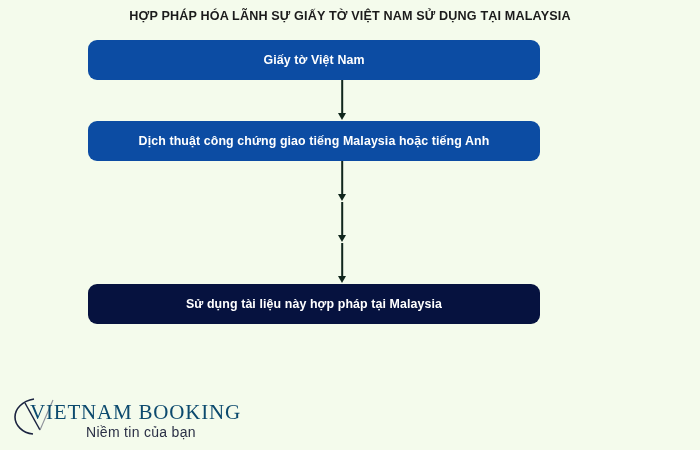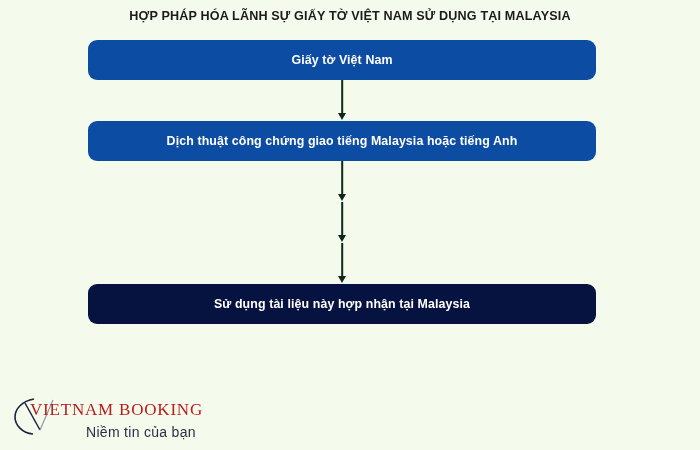--- a/index.html
+++ b/index.html
@@ -40,21 +40,21 @@
   
   .flow {
     position: absolute;
     top: 40px;
     left: 88px;
     width: 508px;
   }
 
   .node {
     position: relative;
-    width: 508px;
+    width: 452px;
     height: 40px;
     border-radius: 9px;
     display: flex;
     align-items: center;
     justify-content: center;
     box-sizing: border-box;
     padding: 0 14px;
   }
   .node-label {
     font-size: 12.4px;
@@ -108,23 +108,23 @@
     left: 4px;
     top: 2px;
     width: 46px;
     height: 40px;
   }
   .logo-wordmark {
     position: absolute;
     left: 22px;
     top: 6px;
     font-family: "Liberation Serif", serif;
-    font-size: 17px;
+    font-size: 21px;
     letter-spacing: 0.8px;
-    color: #b91c1c;
+    color: #0c4a6e;
     white-space: nowrap;
   }
   .logo-tagline {
     position: absolute;
     left: 78px;
     top: 30px;
     font-family: "Liberation Sans", sans-serif;
     font-size: 14px;
     letter-spacing: 0.3px;
     color: #2a2f45;
@@ -164,21 +164,21 @@
       <div class="head"></div>
     </div>
 
 
     <div class="connector">
       <div class="stem"></div>
       <div class="head"></div>
     </div>
 
     <div class="node terminal">
-      <span class="node-label">Sử dụng tài liệu này hợp nhận tại Malaysia</span>
+      <span class="node-label">Sử dụng tài liệu này hợp pháp tại Malaysia</span>
     </div>
 
   </div>
 
   <div class="logo">
     <svg class="logo-mark" viewBox="0 0 46 40">
       <path d="M22 3 C10 5 3 13 3 21 C3 29 10 37 21 38" fill="none" stroke="#1b2340" stroke-width="1.6"></path>
       <path d="M13 7 L28 34" fill="none" stroke="#1b2340" stroke-width="1.5"></path>
       <path d="M28 34 L41 4" fill="none" stroke="#8d9099" stroke-width="1.1"></path>
     </svg>

